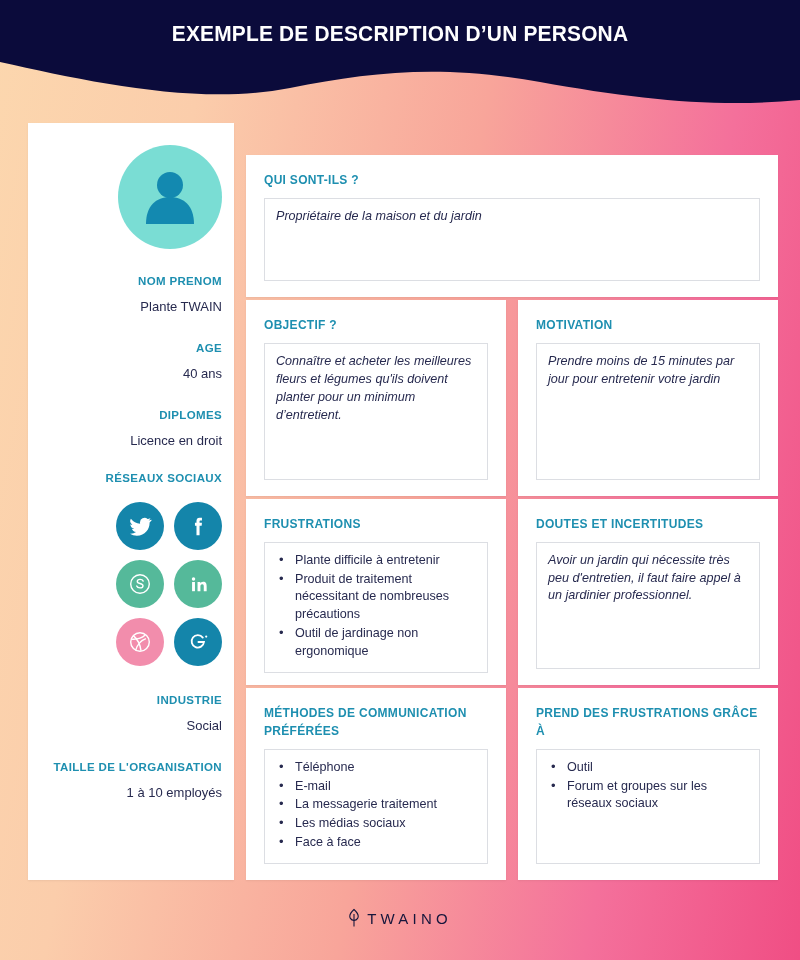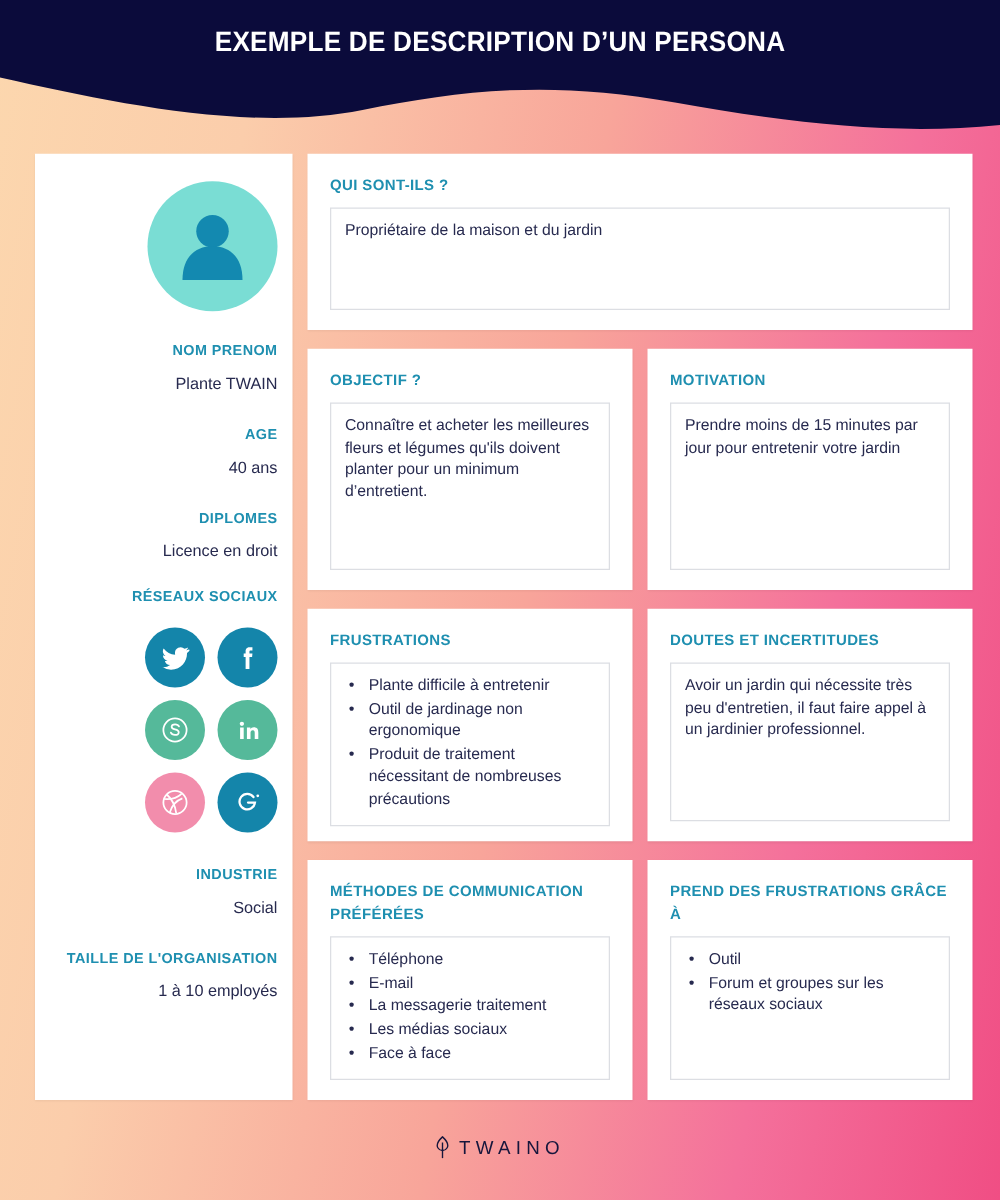--- a/index.html
+++ b/index.html
@@ -117,21 +117,22 @@
     justify-content: center;
     color: #ffffff;
   }
   .social-icon svg { display: block; }
 
   
   .right-area {
     flex: 1 1 auto;
     display: flex;
     flex-direction: column;
-    gap: 15px;
+    gap: 3px;
+    margin-top: 32px;
   }
 
   .row-wide { display: flex; }
   .row-two {
     display: flex;
     gap: 12px;
     flex: 1 1 auto;
   }
   .row-two > .card { flex: 1 1 50%; display: flex; flex-direction: column; }
 
@@ -149,21 +150,21 @@
     margin-bottom: 9px;
   }
   .panel-box {
     border: 1px solid #DCDEE3;
     padding: 9px 11px 10px;
     flex: 1 1 auto;
     color: #272A4F;
     font-size: 12.6px;
     line-height: 1.42;
   }
-  .panel-box p { margin: 0; }
+  .panel-box p { margin: 0; font-style: italic; }
 
   .panel-box ul {
     list-style: none;
     margin: 0; padding: 0;
   }
   .panel-box ul li {
     position: relative;
     padding-left: 19px;
     margin-bottom: 1px;
   }
@@ -306,22 +307,22 @@
         </div>
       </div>
     </div>
 
     <div class="row-two row-frus">
       <div class="card panel">
         <div class="panel-title">FRUSTRATIONS</div>
         <div class="panel-box">
           <ul>
               <li>Plante difficile à entretenir</li>
+              <li>Produit de traitement nécessitant de nombreuses précautions</li>
               <li>Outil de jardinage non ergonomique</li>
-              <li>Produit de traitement nécessitant de nombreuses précautions</li>
             </ul>
         </div>
       </div>
       <div class="card panel">
         <div class="panel-title">DOUTES ET INCERTITUDES</div>
         <div class="panel-box">
           <p>Avoir un jardin qui nécessite très peu d'entretien, il faut faire appel à un jardinier professionnel.</p>
         </div>
       </div>
     </div>

